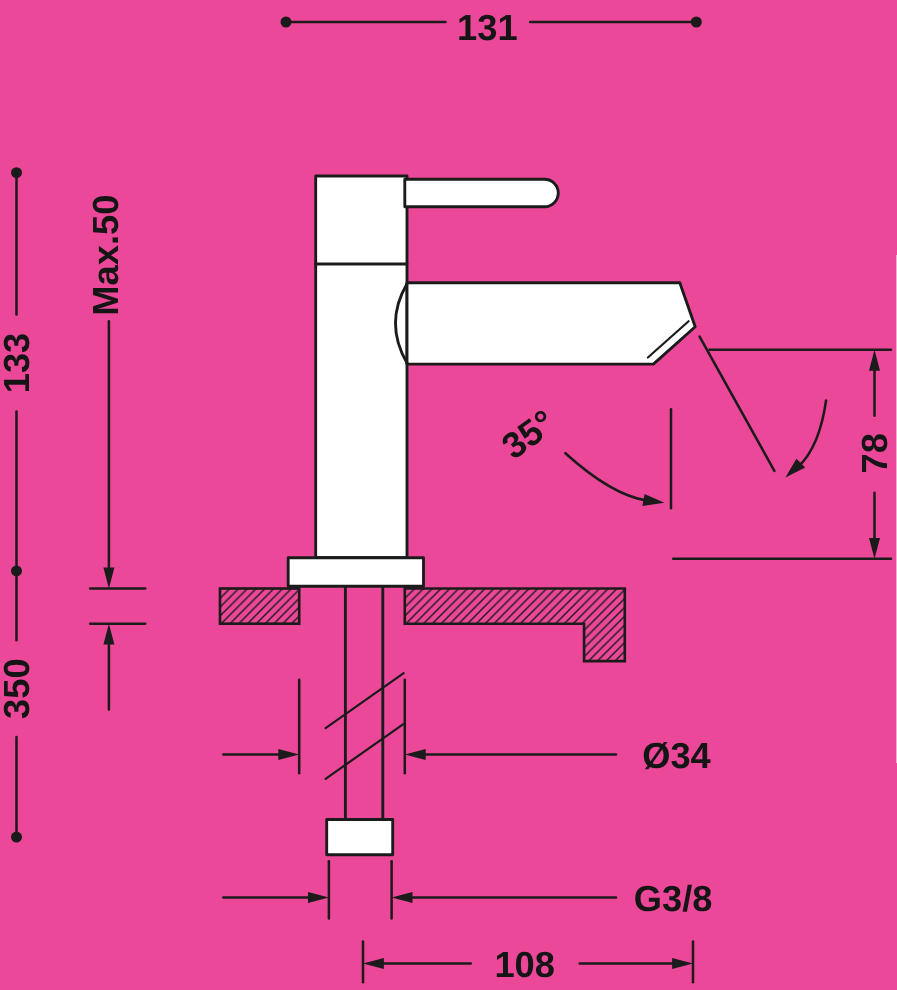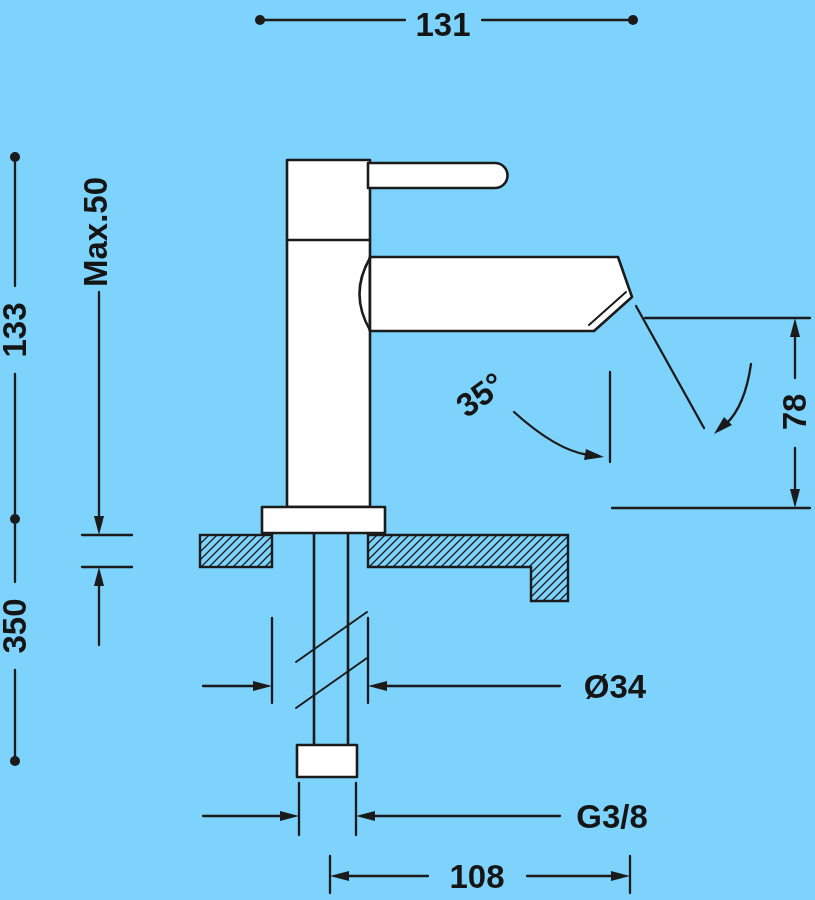--- a/index.html
+++ b/index.html
@@ -4,21 +4,21 @@
 <style>
   html, body {
     margin: 0;
     padding: 0;
     background: #ffffff;
   }
   .canvas {
     position: relative;
     width: 815px;
     height: 900px;
-    background: #7dd3fc;
+    background: #ec4899;
     overflow: hidden;
   }
   svg { display: block; }
 
   
   .sh { fill: #ffffff; stroke: #1b1b1b; stroke-width: 2.6; stroke-linejoin: round; }
   
   .ln { fill: none; stroke: #1b1b1b; stroke-width: 2.6; stroke-linecap: round; }
   
   .tn { fill: none; stroke: #1b1b1b; stroke-width: 2; stroke-linecap: round; }

